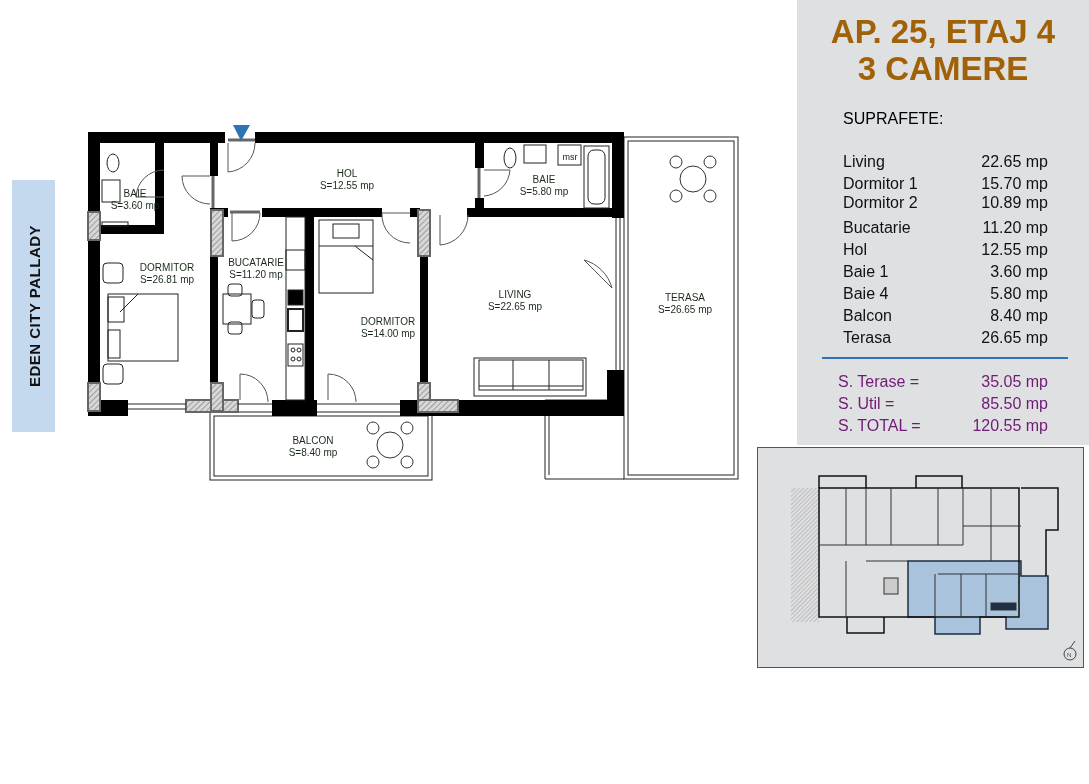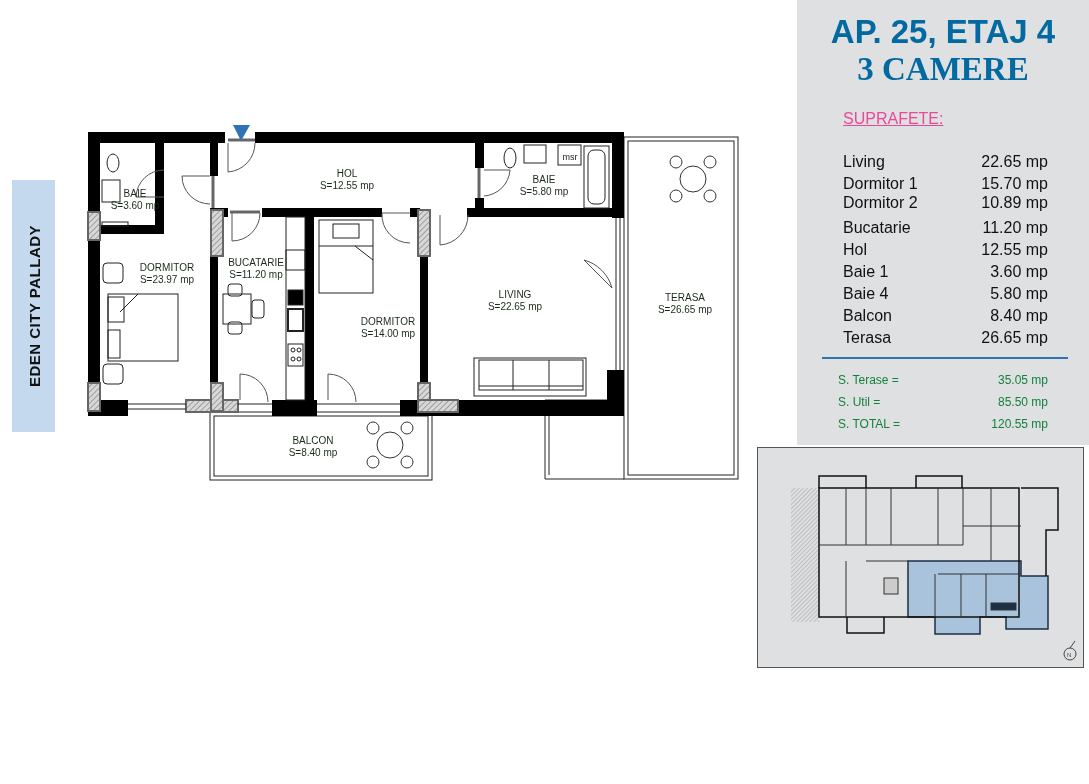--- a/index.html
+++ b/index.html
@@ -1,26 +1,26 @@
 <!DOCTYPE html>
 <html><head>
 <meta charset="utf-8">
 <style>
   html, body { margin:0; padding:0; }
   body { width:1089px; height:784px; background:#ffffff; position:relative; overflow:hidden; font-family:"Liberation Sans", sans-serif; }
   .side-panel { position:absolute; left:797px; top:0; width:292px; height:445px; background:#dfe0e2; }
-  .title { position:absolute; left:797px; width:292px; text-align:center; color:#0369a1; font-weight:bold; font-size:33px; line-height:36px; }
+  .title { position:absolute; left:797px; width:292px; text-align:center; color:#a16207; font-weight:bold; font-size:33px; line-height:36px; }
   .title.l1 { top:14px; }
-  .title.l2 { top:51px;font-family:Liberation Serif, serif; }
-  .supr-label { position:absolute; left:843px; top:110px; font-size:16px; color:#ec4899;text-decoration:underline; }
+  .title.l2 { top:51px; }
+  .supr-label { position:absolute; left:843px; top:110px; font-size:16px; color:#000000; }
   .area-row { position:absolute; left:843px; width:205px; font-size:16px; color:#111; height:22px; }
   .area-row .n { position:absolute; left:0; }
   .area-row .v { position:absolute; right:0; }
   .sep { position:absolute; left:822px; top:357px; width:246px; height:2px; background:#2e74b5; }
-  .tot-row { position:absolute; left:838px; width:210px; font-size:12px; color:#15803d; height:22px; }
+  .tot-row { position:absolute; left:838px; width:210px; font-size:16px; color:#701a75; height:22px; }
   .tot-row .n { position:absolute; left:0; }
   .tot-row .v { position:absolute; right:0;text-align:right; }
   .brand { position:absolute; left:12px; top:180px; width:43px; height:252px; background:#c5d9ee; }
   .brand span { position:absolute; left:50%; top:50%; transform:translate(-50%,-50%) rotate(-90deg); white-space:nowrap; font-weight:bold; font-size:15px; color:#111; letter-spacing:0.5px; }
   .keyplan { position:absolute; left:757px; top:447px; width:325px; height:219px; border:1px solid #555; background:#dfe0e2; }
   .plan { position:absolute; left:0; top:0; }
   .rlabel { position:absolute; font-size:10px; color:#1a2a1a; text-align:center; line-height:12px; white-space:nowrap; transform:translateX(-50%); }
 </style>
 </head>
 <body>
@@ -250,21 +250,21 @@
 <div class="rlabel" style="left:347px; top:168px;">
     <div>HOL</div>
     <div>S=12.55 mp</div>
   </div>
 <div class="rlabel" style="left:544px; top:174px;">
     <div>BAIE</div>
     <div>S=5.80 mp</div>
   </div>
 <div class="rlabel" style="left:167px; top:262px;">
     <div>DORMITOR</div>
-    <div>S=23.97 mp</div>
+    <div>S=26.81 mp</div>
   </div>
 <div class="rlabel" style="left:256px; top:257px;">
     <div>BUCATARIE</div>
     <div>S=11.20 mp</div>
   </div>
 <div class="rlabel" style="left:388px; top:316px;">
     <div>DORMITOR</div>
     <div>S=14.00 mp</div>
   </div>
 <div class="rlabel" style="left:515px; top:289px;">

